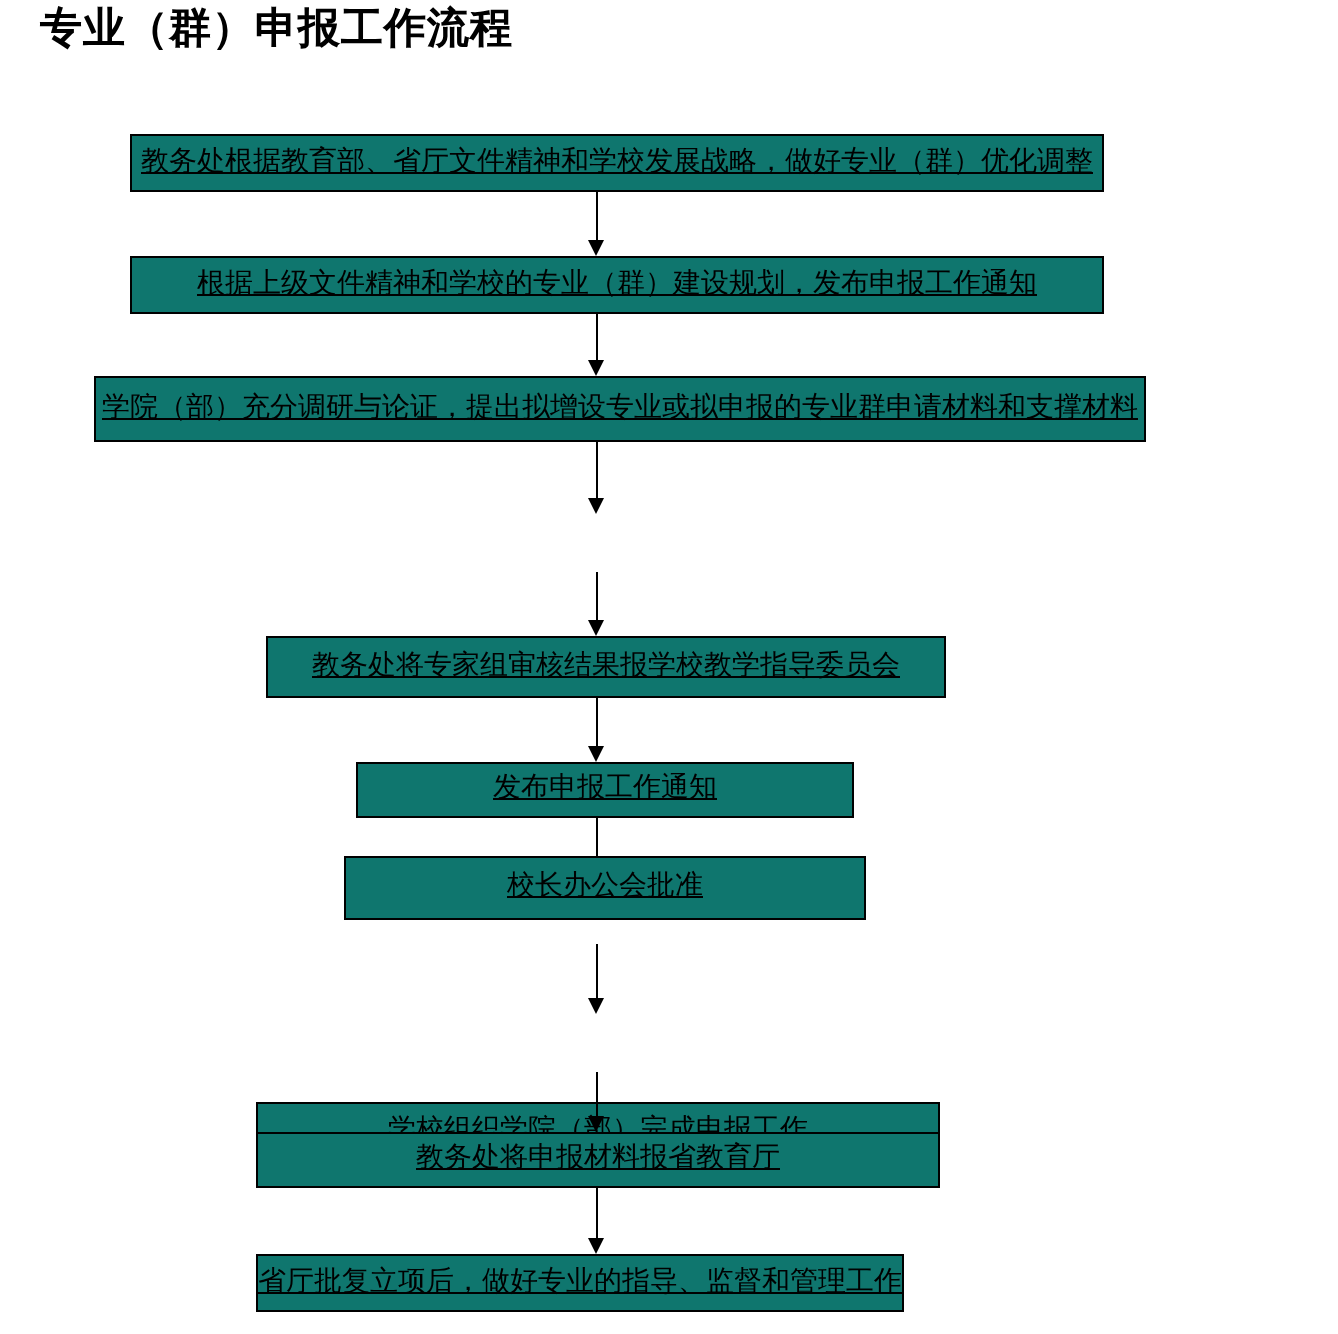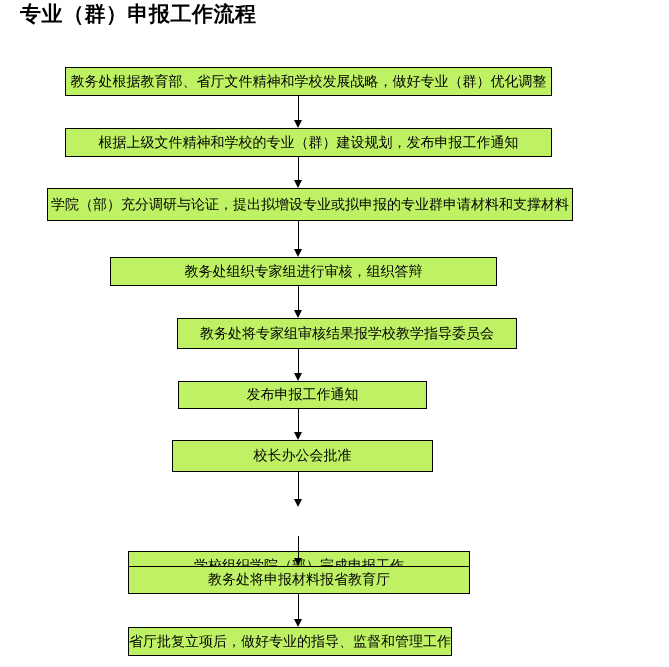--- a/index.html
+++ b/index.html
@@ -19,28 +19,29 @@
     margin: 0;
     font-size: 21px;
     font-weight: bold;
     letter-spacing: 0.5px;
     white-space: nowrap;
   }
   .box {
     position: absolute;
     box-sizing: border-box;
     border: 1px solid #000000;
-    background: #bef264;
+    background: #0f766e;
     display: flex;
     align-items: center;
     justify-content: center;
     font-size: 14px;
     line-height: 1;
     text-align: center;
     white-space: nowrap;
+    text-decoration: underline;
   }
   .arrow { position: absolute; width: 9px; }
   .arrow .shaft {
     position: absolute;
     left: 4px;
     top: 0;
     bottom: 7px;
     width: 1px;
     background: #000000;
   }
@@ -79,45 +80,42 @@
     </div>
 
   <div class="box" style="left:47px;  top:188px; width:526px; height:33px;">
     <span>学院（部）充分调研与论证，提出拟增设专业或拟申报的专业群申请材料和支撑材料</span>
   </div>
   <div class="arrow" style="left:294px; top:221px; height:36px;">
       <i class="shaft"></i>
       <i class="head"></i>
     </div>
 
-  <div class="box" style="left:110px; top:257px; width:387px; height:29px;">
-    <span>教务处组织专家组进行审核，组织答辩</span>
-  </div>
   <div class="arrow" style="left:294px; top:286px; height:32px;">
       <i class="shaft"></i>
       <i class="head"></i>
     </div>
 
-  <div class="box" style="left:133px; top:318px; width:340px; height:31px;margin-left:44px;">
+  <div class="box" style="left:133px; top:318px; width:340px; height:31px;">
     <span>教务处将专家组审核结果报学校教学指导委员会</span>
   </div>
   <div class="arrow" style="left:294px; top:349px; height:32px;">
       <i class="shaft"></i>
       <i class="head"></i>
     </div>
 
   <div class="box" style="left:178px; top:381px; width:249px; height:28px;">
     <span>发布申报工作通知</span>
   </div>
   <div class="arrow" style="left:294px; top:409px; height:31px;">
       <i class="shaft"></i>
       <i class="head"></i>
     </div>
 
-  <div class="box" style="left:172px; top:440px; width:261px; height:32px;">
+  <div class="box" style="left:172px; top:428px; width:261px; height:32px;">
     <span>校长办公会批准</span>
   </div>
   <div class="arrow" style="left:294px; top:472px; height:35px;">
       <i class="shaft"></i>
       <i class="head"></i>
     </div>
 
   <div class="box" style="left:128px; top:507px; width:342px; height:29px;margin-top:44px;">
     <span>学校组织学院（部）完成申报工作</span>
   </div>

